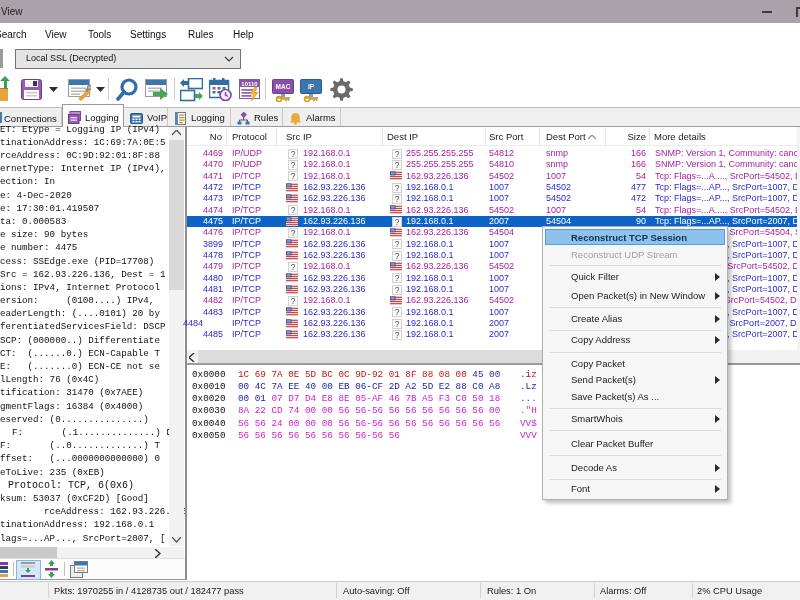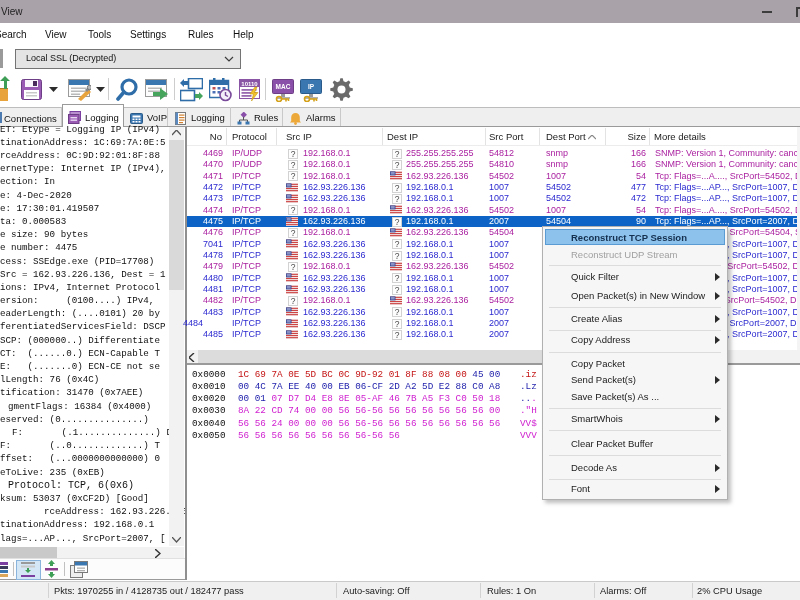--- a/index.html
+++ b/index.html
@@ -192,21 +192,21 @@
 <div class="ab mono" style="left:0;top:268.7px;font-size:9.2px;color:#101010;white-space:pre;">Src = 162.93.226.136, Dest = 1</div>
 <div class="ab mono" style="left:0;top:281.9px;font-size:9.2px;color:#101010;white-space:pre;">ions: IPv4, Internet Protocol</div>
 <div class="ab mono" style="left:0;top:295.1px;font-size:9.2px;color:#101010;white-space:pre;">ersion:     (0100....) IPv4,</div>
 <div class="ab mono" style="left:0;top:308.3px;font-size:9.2px;color:#101010;white-space:pre;">eaderLength: (....0101) 20 by</div>
 <div class="ab mono" style="left:0;top:321.4px;font-size:9.2px;color:#101010;white-space:pre;font-family:Liberation Mono, monospace;">ferentiatedServicesField: DSCP</div>
 <div class="ab mono" style="left:0;top:334.6px;font-size:9.2px;color:#101010;white-space:pre;">SCP: (000000..) Differentiate</div>
 <div class="ab mono" style="left:0;top:347.8px;font-size:9.2px;color:#101010;white-space:pre;">CT:  (......0.) ECN-Capable T</div>
 <div class="ab mono" style="left:0;top:361.0px;font-size:9.2px;color:#101010;white-space:pre;">E:   (.......0) ECN-CE not se</div>
 <div class="ab mono" style="left:0;top:374.2px;font-size:9.2px;color:#101010;white-space:pre;">lLength: 76 (0x4C)</div>
 <div class="ab mono" style="left:0;top:387.4px;font-size:9.2px;color:#101010;white-space:pre;">tification: 31470 (0x7AEE)</div>
-<div class="ab mono" style="left:0;top:400.6px;font-size:9.2px;color:#101010;white-space:pre;margin-left:8px;">gmentFlags: 16384 (0x4000)</div>
+<div class="ab mono" style="left:0;top:400.6px;font-size:9.2px;color:#101010;white-space:pre;">gmentFlags: 16384 (0x4000)</div>
 <div class="ab mono" style="left:0;top:413.8px;font-size:9.2px;color:#101010;white-space:pre;">eserved: (0...............)</div>
 <div class="ab mono" style="left:0;top:427.0px;font-size:9.2px;color:#101010;white-space:pre;margin-left:12px;">F:       (.1..............) D</div>
 <div class="ab mono" style="left:0;top:440.2px;font-size:9.2px;color:#101010;white-space:pre;">F:       (..0.............) T</div>
 <div class="ab mono" style="left:0;top:453.4px;font-size:9.2px;color:#101010;white-space:pre;">ffset:   (...0000000000000) 0</div>
 <div class="ab mono" style="left:0;top:466.5px;font-size:9.2px;color:#101010;white-space:pre;">eToLive: 235 (0xEB)</div>
 <div class="ab mono" style="left:8px;top:479.7px;font-size:10px;color:#101010;white-space:pre;">Protocol: TCP, 6(0x6)</div>
 <div class="ab mono" style="left:0;top:492.9px;font-size:9.2px;color:#101010;white-space:pre;">ksum: 53037 (0xCF2D) [Good]</div>
 <div class="ab mono" style="left:0;top:506.1px;font-size:9.2px;color:#101010;white-space:pre;margin-left:44px;">rceAddress: 162.93.226.136</div>
 <div class="ab mono" style="left:0;top:519.3px;font-size:9.2px;color:#101010;white-space:pre;">tinationAddress: 192.168.0.1</div>
 <div class="ab mono" style="left:0;top:532.5px;font-size:9.2px;color:#101010;white-space:pre;">lags=...AP..., SrcPort=2007, [</div>
@@ -454,21 +454,21 @@
       <rect x="0" y="7.1" width="12" height="1.1" fill="#cc4444"></rect>
       <rect x="0" y="0.4" width="5.5" height="4" fill="#33418f"></rect>
       <rect x="0.7" y="1" width="4" height="2.6" fill="#8891c4"></rect>
     </svg>
   </div>
 <div class="ab" style="left:406px;top:227.2px;font-size:9px;color:#aa21a0;">162.93.226.136</div>
 <div class="ab" style="left:489px;top:227.2px;font-size:9px;color:#aa21a0;">54504</div>
 <div class="ab" style="left:546px;top:227.2px;font-size:9px;color:#aa21a0;">2007</div>
 <div class="ab" style="left:586px;top:227.2px;width:60px;text-align:right;font-size:9px;color:#aa21a0;">90</div>
 <div class="ab" style="left:655px;top:227.2px;width:142px;overflow:hidden;white-space:nowrap;font-size:9px;color:#aa21a0;">Tcp: Flags=...AP.., SrcPort=54504, S</div>
-<div class="ab" style="left:163px;top:238.6px;width:60px;text-align:right;font-size:9px;color:#2b29cf;">7041</div>
+<div class="ab" style="left:163px;top:238.6px;width:60px;text-align:right;font-size:9px;color:#2b29cf;">3899</div>
 <div class="ab" style="left:232px;top:238.6px;font-size:9px;color:#2b29cf;">IP/TCP</div>
 <div class="ab" style="left:286px;top:239.3px;">
     <svg width="12" height="9">
       <rect x="0" y="0" width="12" height="9" fill="#f3e8e8"></rect>
       <rect x="0" y="0.8" width="12" height="1.1" fill="#cc4444"></rect>
       <rect x="0" y="2.9" width="12" height="1.1" fill="#cc4444"></rect>
       <rect x="0" y="5" width="12" height="1.1" fill="#cc4444"></rect>
       <rect x="0" y="7.1" width="12" height="1.1" fill="#cc4444"></rect>
       <rect x="0" y="0.4" width="5.5" height="4" fill="#33418f"></rect>
       <rect x="0.7" y="1" width="4" height="2.6" fill="#8891c4"></rect>

